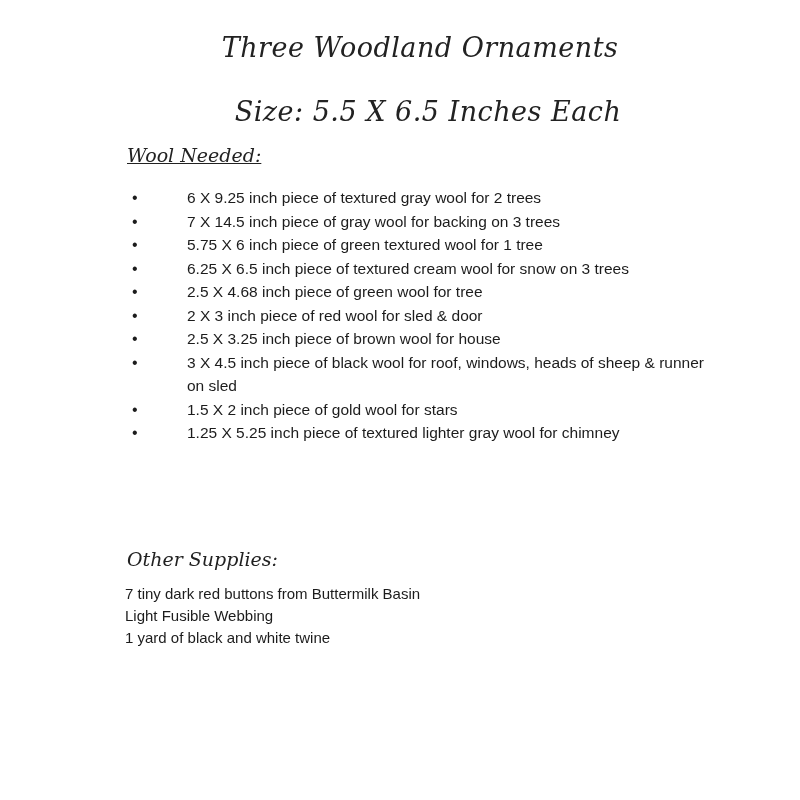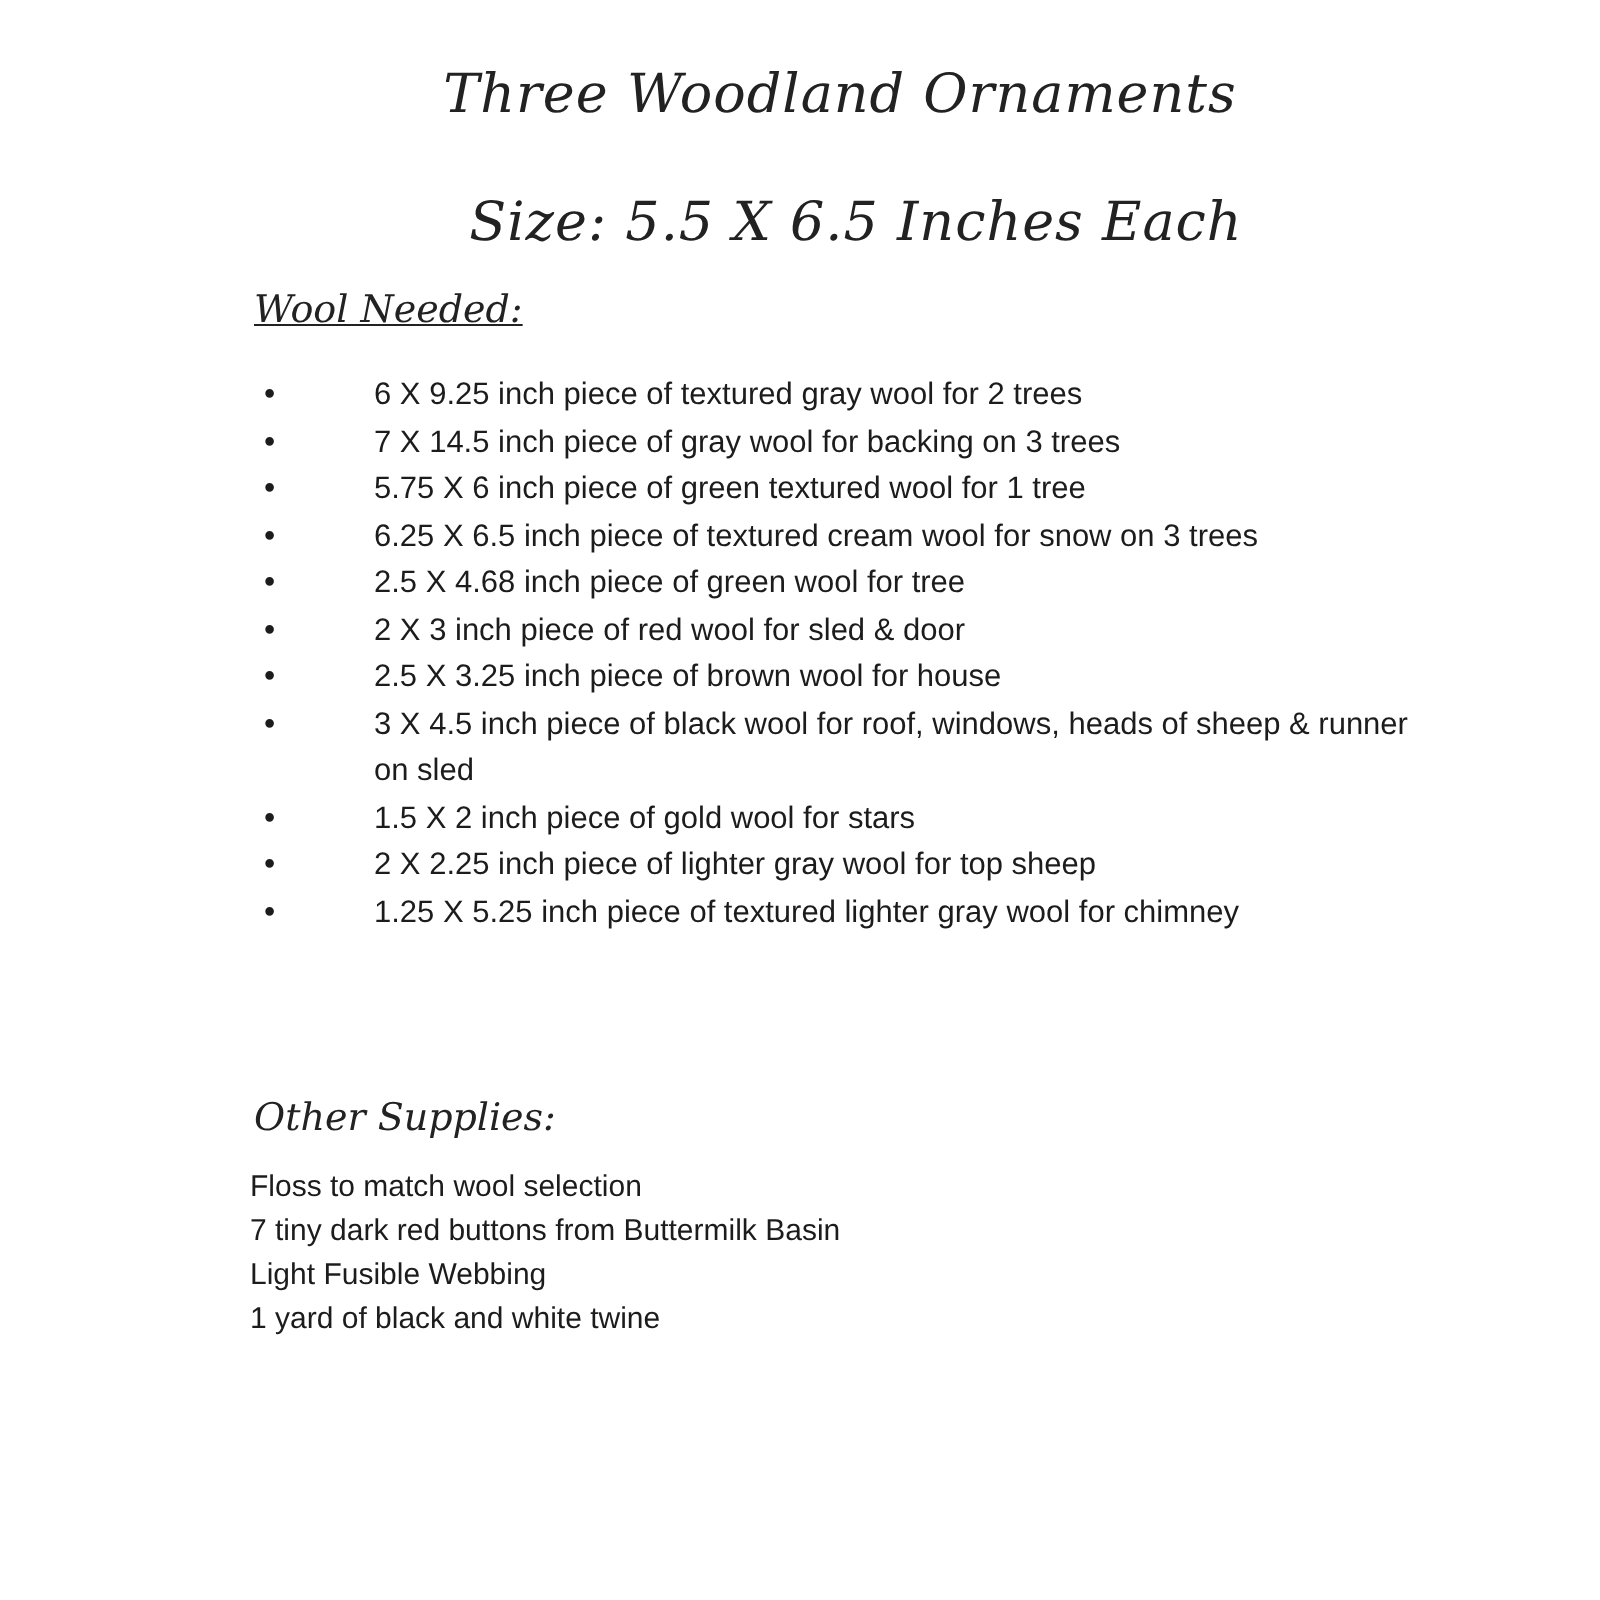--- a/index.html
+++ b/index.html
@@ -73,28 +73,24 @@
     <li>
         <span class="wool-text">2.5 X 3.25 inch piece of brown wool for house</span>
       </li>
     <li>
         <span class="wool-text">3 X 4.5 inch piece of black wool for roof, windows, heads of sheep &amp; runner on sled</span>
       </li>
     <li>
         <span class="wool-text">1.5 X 2 inch piece of gold wool for stars</span>
       </li>
     <li>
-        <span class="wool-text">2 X 2.25 inch piece of lighter gray wool for top sheep</span>
-      </li>
-    <li>
         <span class="wool-text">1.25 X 5.25 inch piece of textured lighter gray wool for chimney</span>
       </li>
   </ul>
 
   <div class="section-head other-head">Other Supplies:</div>
   <div class="other-list">
-    <div>Floss to match wool selection</div>
     <div>7 tiny dark red buttons from Buttermilk Basin</div>
     <div>Light Fusible Webbing</div>
     <div>1 yard of black and white twine</div>
   </div>
 
 </div>
 
 </body></html>

